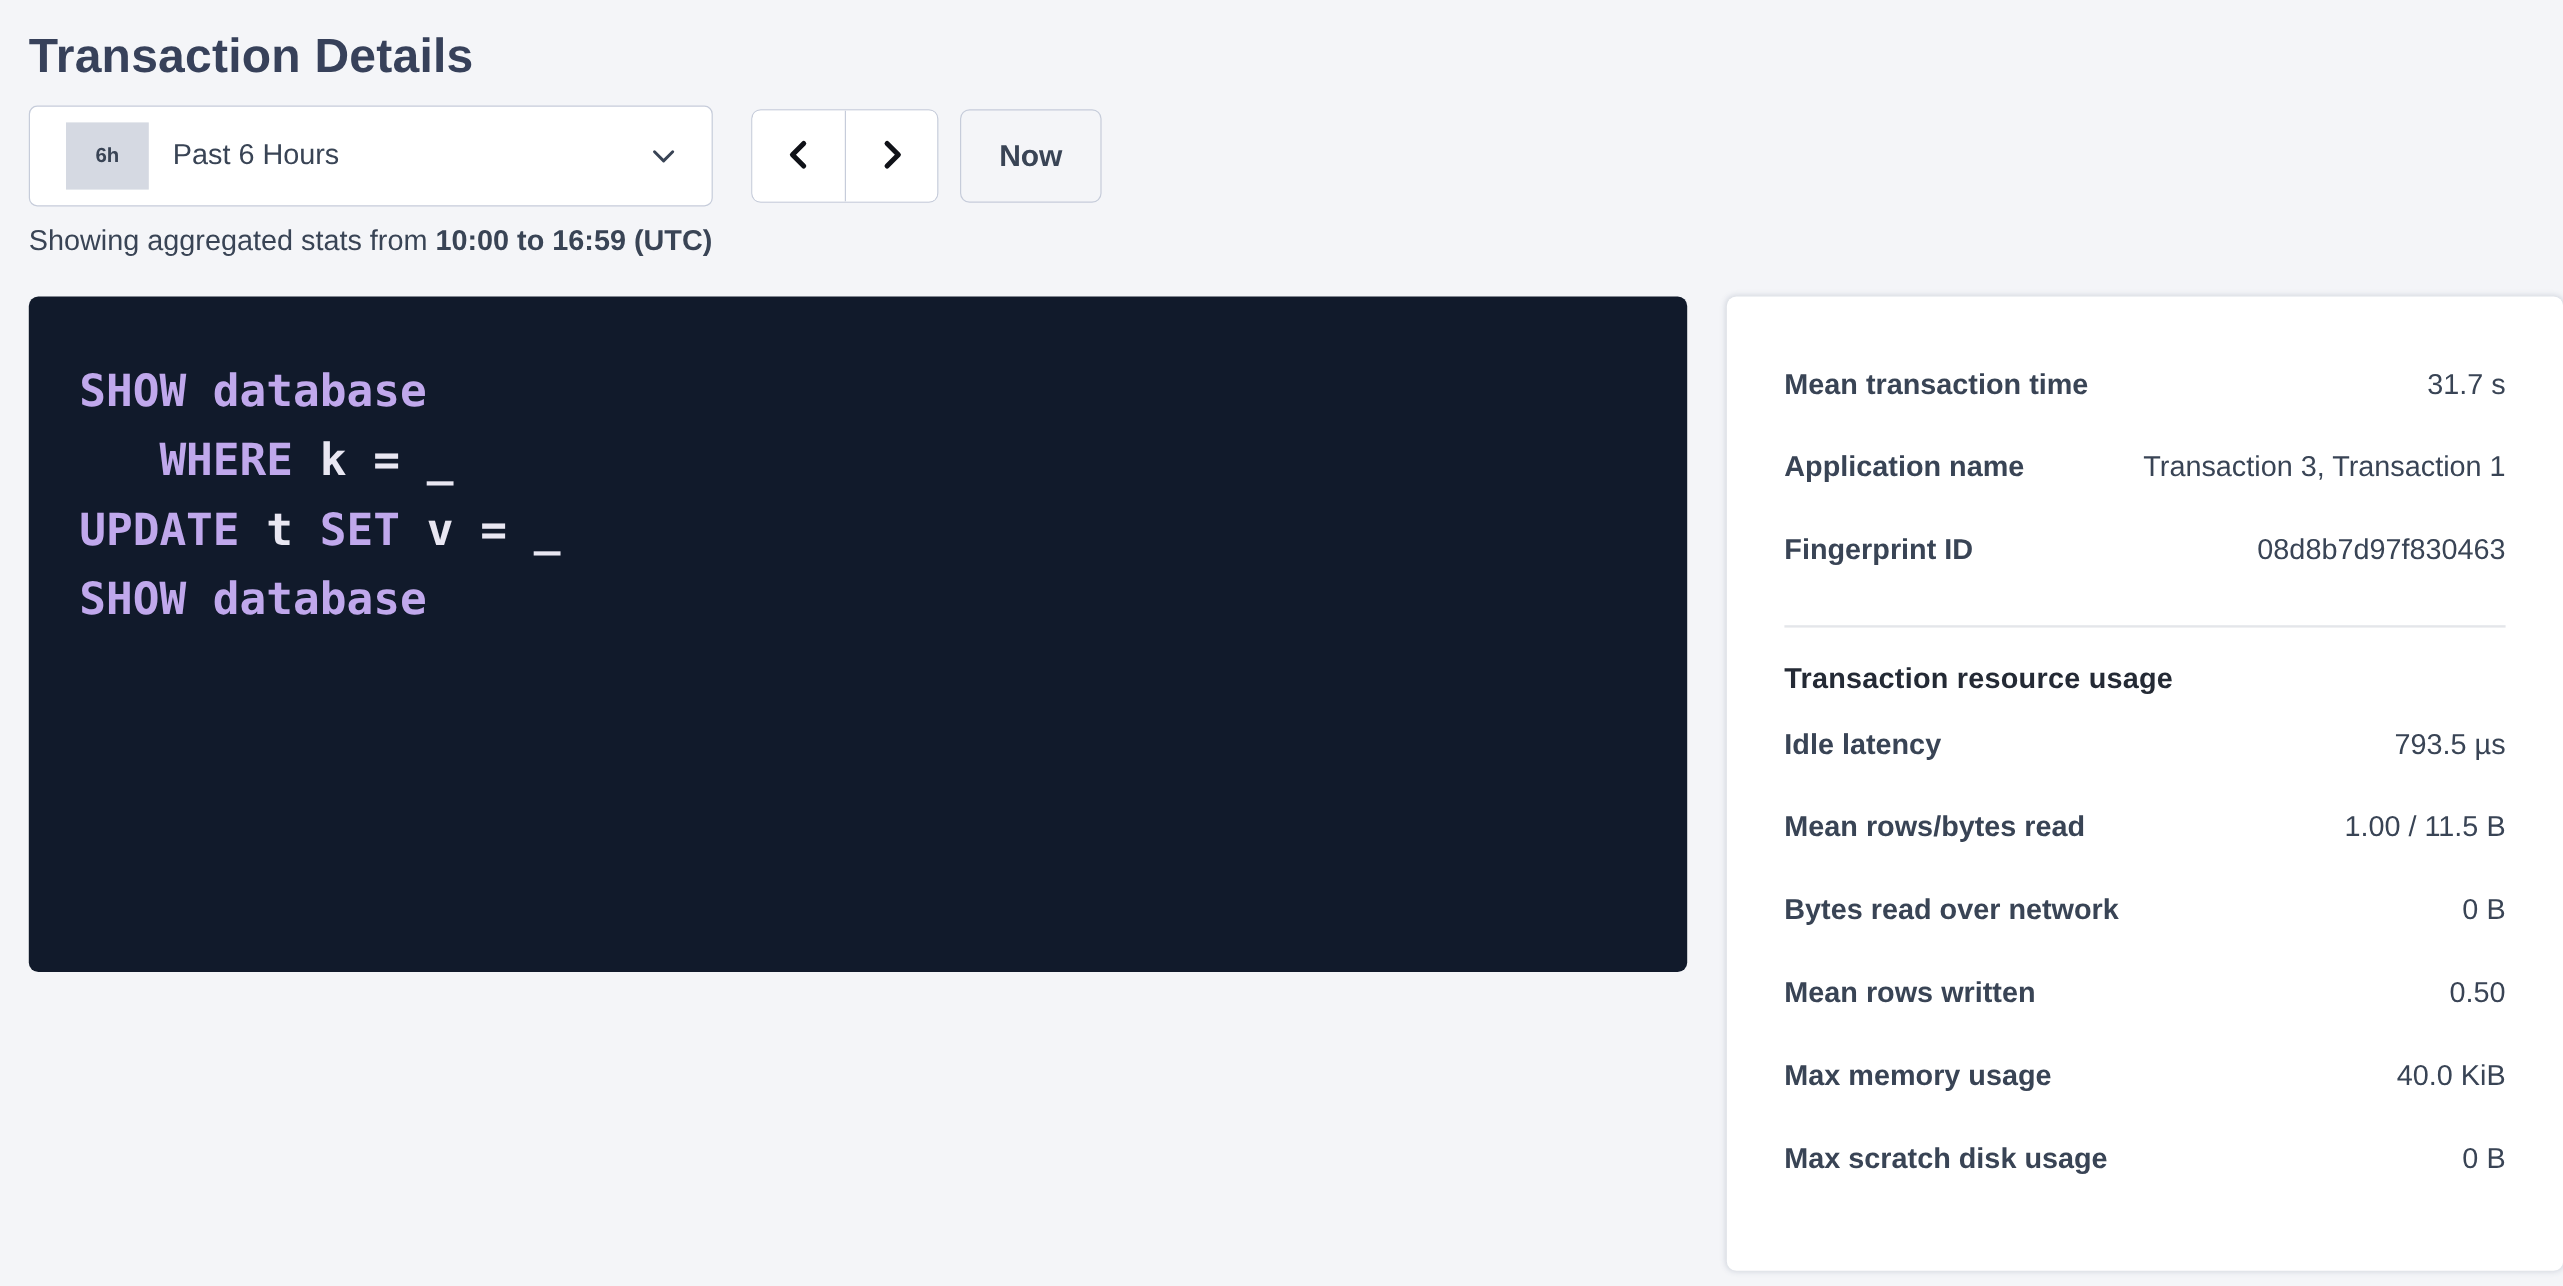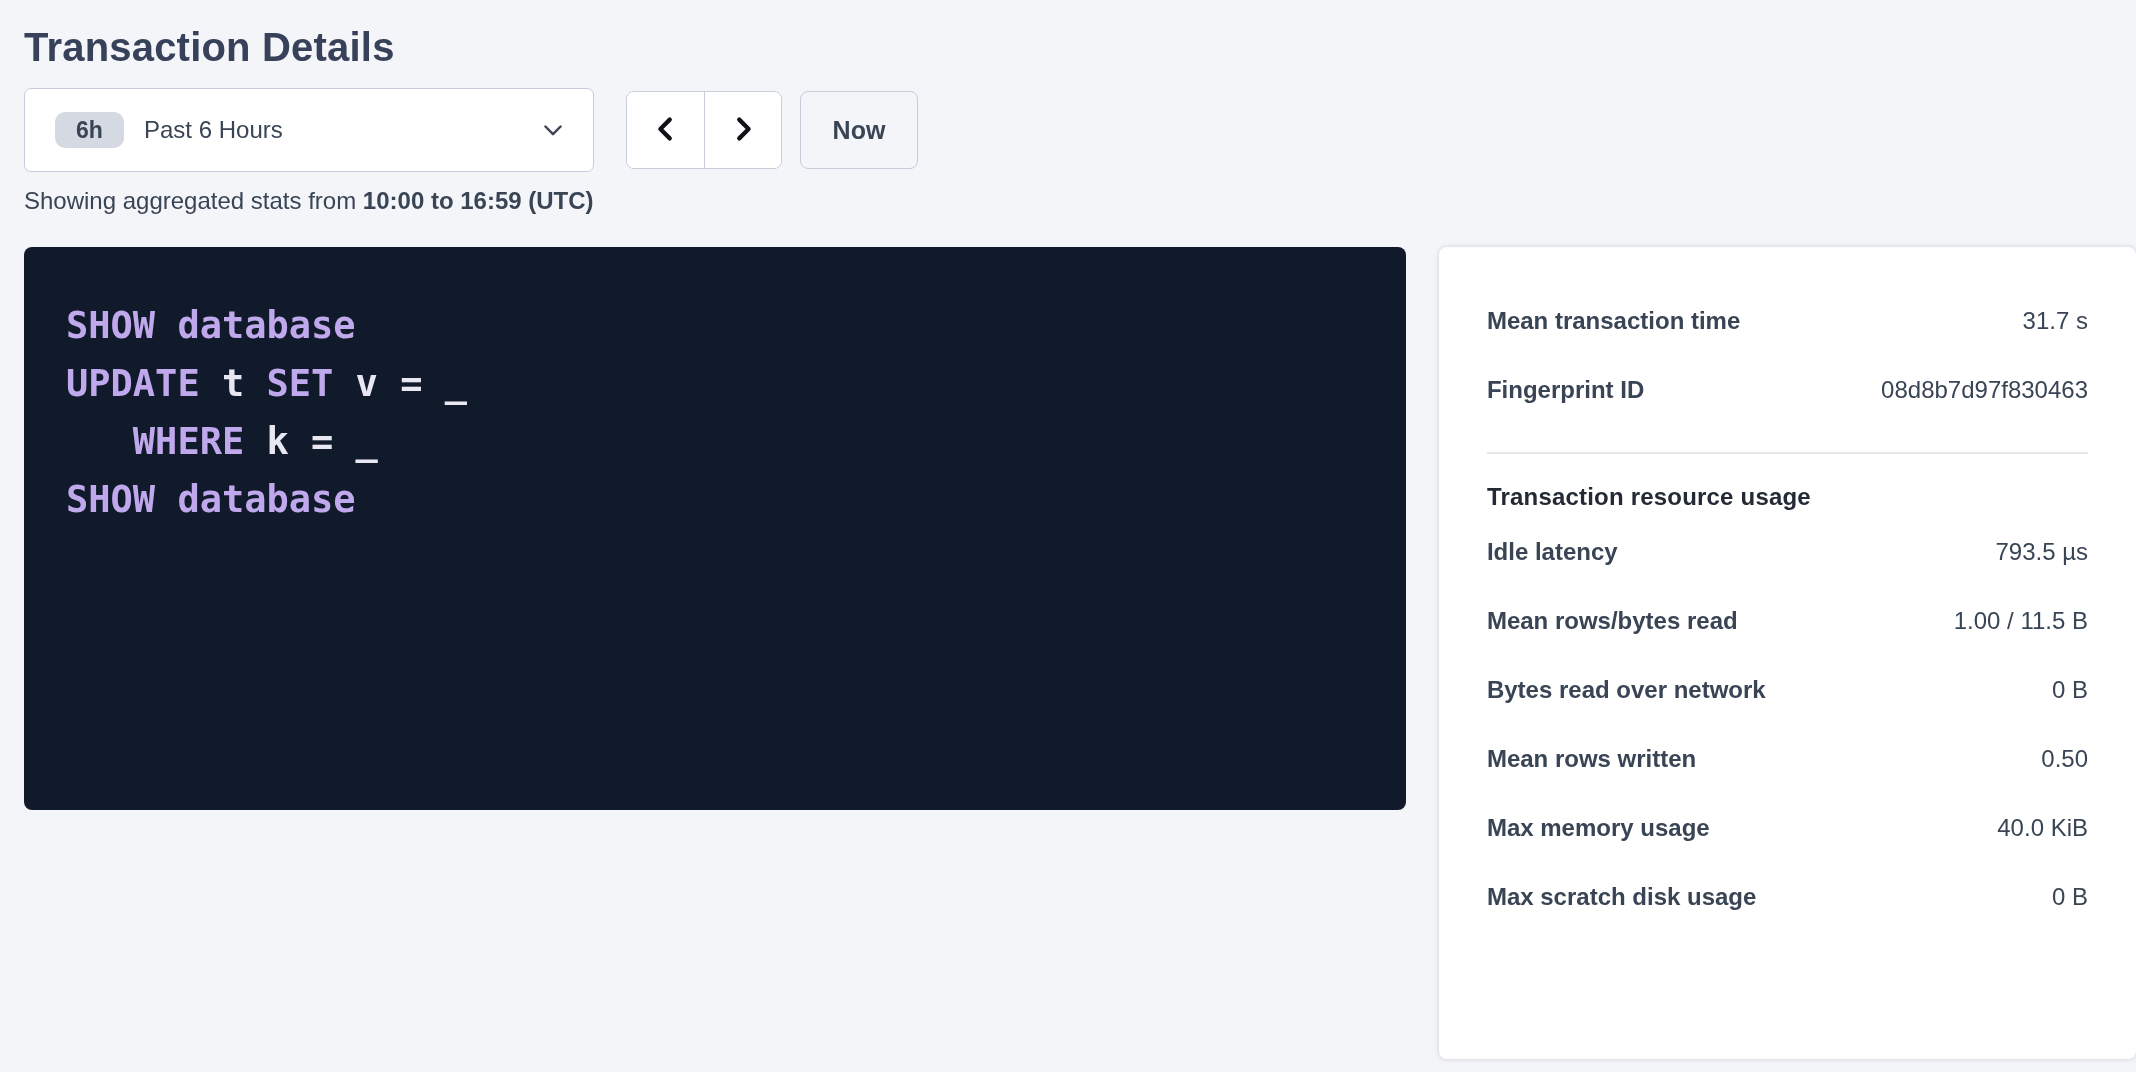--- a/index.html
+++ b/index.html
@@ -30,24 +30,24 @@
   }
 
   .controls { margin-top: 18px; display: flex; align-items: center; height: 84px; }
   .dropdown {
     width: 570px; height: 84px; background: #ffffff;
     border: 1.5px solid var(--ctrl-border); border-radius: 7px;
     display: flex; align-items: center; padding: 0 26px 0 30px;
     cursor: pointer;
   }
   .badge {
-    background: var(--badge-bg); border-radius: 10px;
-    min-width: 69px; height: 36px; display: inline-flex;
+    background: var(--badge-bg); border-radius: 0;
+    min-width: 69px; height: 56px; display: inline-flex;
     align-items: center; justify-content: center;
-    font-weight: 700; font-size: 23px; color: var(--text);
+    font-weight: 700; font-size: 17px; color: var(--text);
     padding: 0 14px;
   }
   .range-label { margin-left: 20px; font-size: 24px; color: var(--text); }
   .dd-chevron { margin-left: auto; display: flex; align-items: center; }
 
   .btn-group {
     margin-left: 32px; display: flex; height: 78px;
     border: 1.5px solid var(--ctrl-border); border-radius: 8px;
     background: #ffffff; overflow: hidden;
   }
@@ -138,30 +138,34 @@
 
     <button class="now-btn">Now</button>
   </div>
 
   <div class="caption"><span>Showing aggregated stats from </span><b>10:00 to 16:59 (UTC)</b></div>
 
   <div class="main">
 
     <div class="sql-box">
         <div class="sql-line"><span class="tok-kw">SHOW database</span></div>
+        <div class="sql-line"><span class="tok-id">   </span><span class="tok-kw">WHERE</span><span class="tok-id"> k = _</span></div>
         <div class="sql-line"><span class="tok-kw">UPDATE</span><span class="tok-id"> t </span><span class="tok-kw">SET</span><span class="tok-id"> v = _</span></div>
-        <div class="sql-line"><span class="tok-id">   </span><span class="tok-kw">WHERE</span><span class="tok-id"> k = _</span></div>
         <div class="sql-line"><span class="tok-kw">SHOW database</span></div>
       </div>
 
     <div class="card">
       <div class="rows">
           <div class="stat-row">
             <span class="stat-label">Mean transaction time</span>
             <span class="stat-value">31.7 s</span>
+          </div>
+          <div class="stat-row">
+            <span class="stat-label">Application name</span>
+            <span class="stat-value">Transaction 3, Transaction 1</span>
           </div>
           <div class="stat-row">
             <span class="stat-label">Fingerprint ID</span>
             <span class="stat-value">08d8b7d97f830463</span>
           </div>
         </div>
       <hr class="divider">
       <h3 class="resource-heading">Transaction resource usage</h3>
       <div class="rows">
           <div class="stat-row">

